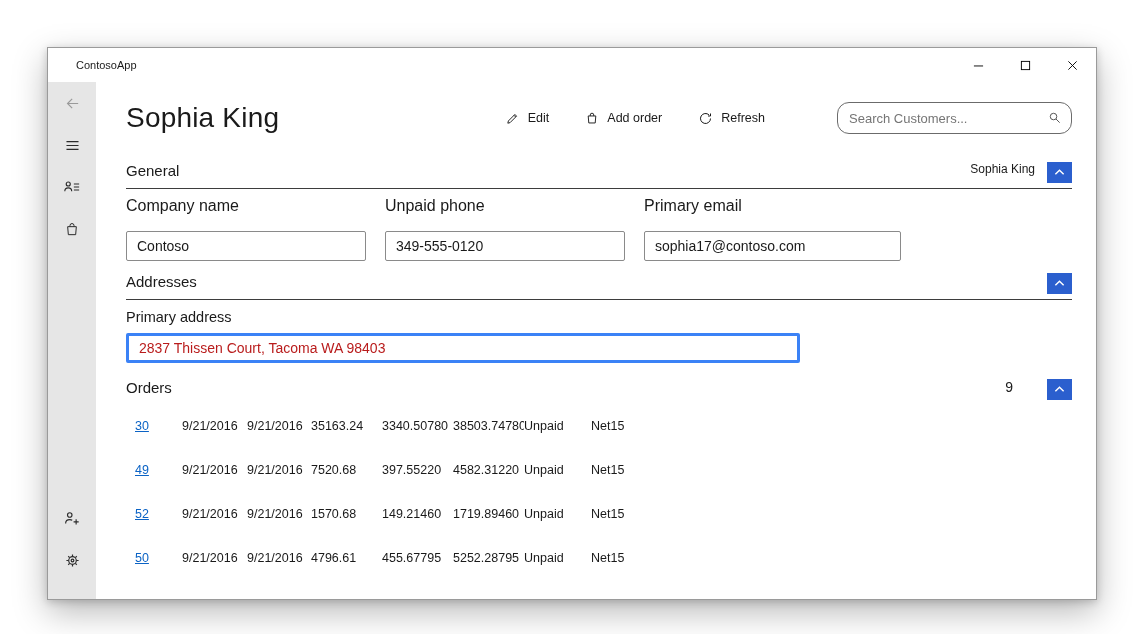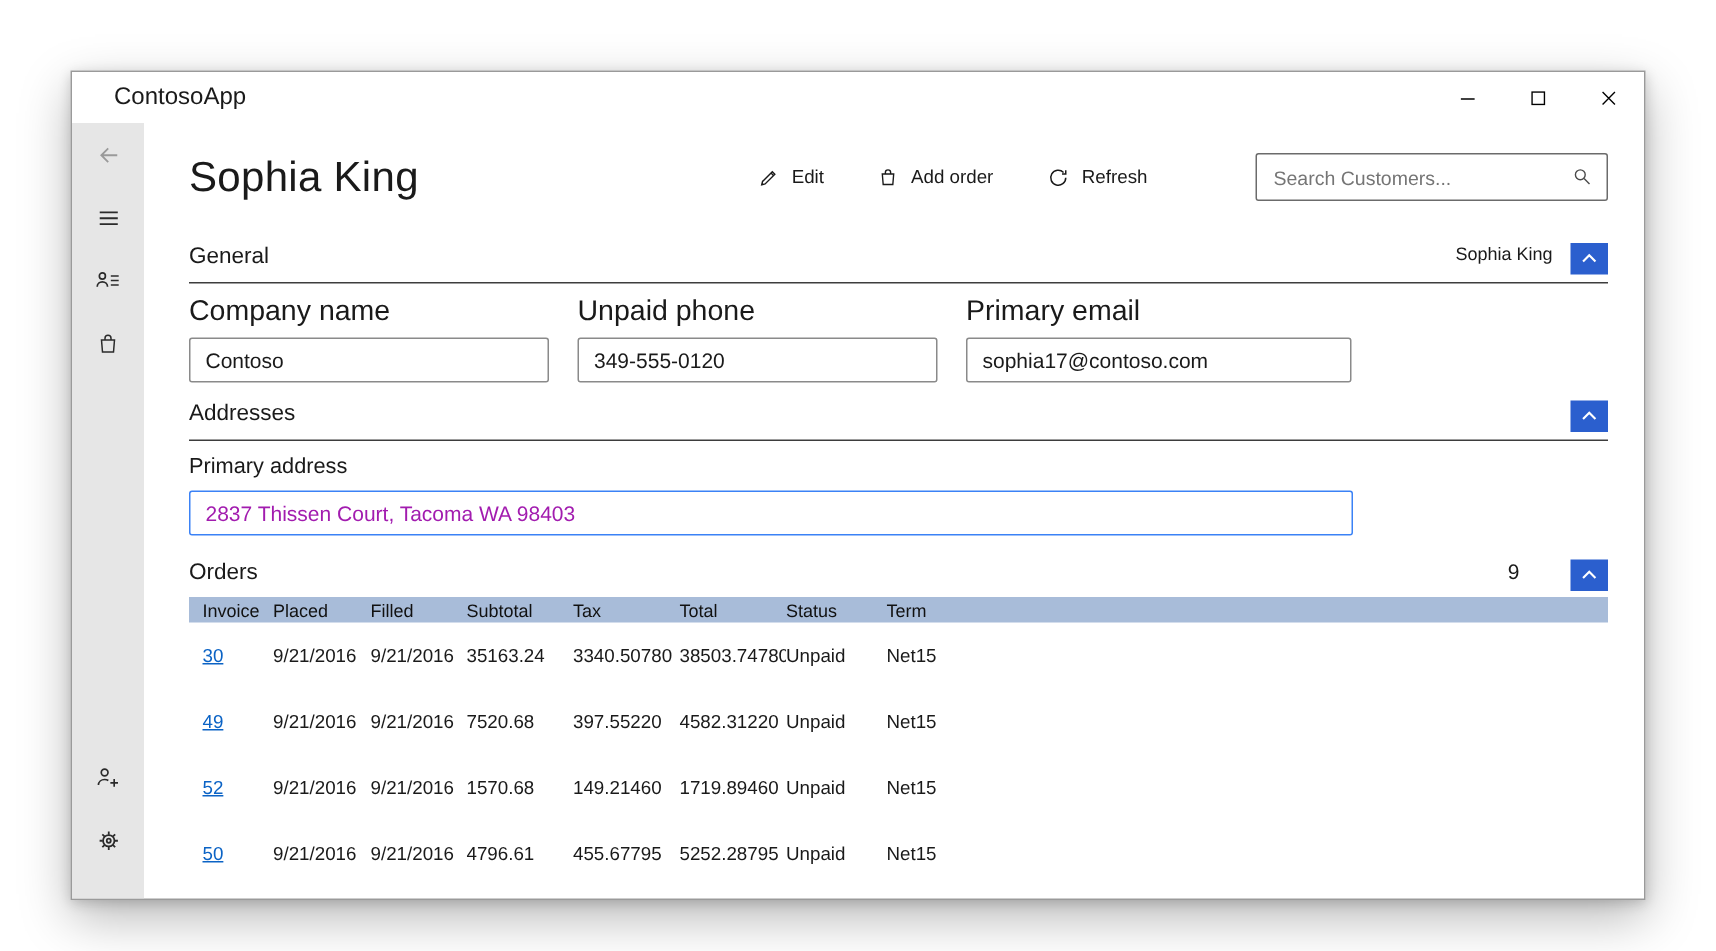--- a/index.html
+++ b/index.html
@@ -13,21 +13,21 @@
   body{ font-family:"Liberation Sans","DejaVu Sans",sans-serif; color:#1a1a1a; position:relative; }
 
   .window{
     position:absolute; left:47px; top:47px; width:1050px; height:553px;
     background:#fff; border:1px solid #9a9a9a;
     box-shadow:0 12px 32px rgba(0,0,0,.28), 0 2px 8px rgba(0,0,0,.18);
     display:flex; flex-direction:column; overflow:hidden;
   }
 
   
-  .titlebar{ flex:0 0 34px; display:flex; align-items:center; padding-left:28px; font-size:16px; }
+  .titlebar{ flex:0 0 34px; display:flex; align-items:center; padding-left:28px; font-size:11px; }
   .win-controls{ margin-left:auto; display:flex; height:100%; }
   .win-btn{ width:47px; height:100%; display:flex; align-items:center; justify-content:center;
             background:transparent; border:none; cursor:pointer; color:#1a1a1a; }
 
   
   .window-body{ flex:1; display:flex; min-height:0; }
   .sidebar{ width:48px; background:var(--sidebar); display:flex; flex-direction:column; align-items:center; padding-bottom:18px; }
   .side-btn{ width:48px; height:42px; display:flex; align-items:center; justify-content:center;
              background:none; border:none; cursor:pointer; color:#2b2b2b; }
   .side-btn.dim{ color:#9a9a9a; }
@@ -35,46 +35,46 @@
 
   .content{ flex:1; padding:0 24px 0 30px; overflow:hidden; display:flex; flex-direction:column; }
   .content > *{ flex:0 0 auto; }
 
   
   .page-header{ margin-top:16px; display:flex; align-items:center; height:40px; }
   .page-title{ font-size:28px; font-weight:400; letter-spacing:.2px; }
   .toolbar{ margin-left:auto; display:flex; align-items:center; gap:36px; }
   .tool-btn{ display:flex; gap:8px; background:none; border:none;
              font-size:12.5px; font-family:inherit; color:#1a1a1a; cursor:pointer; }
-  .searchbox{ margin-left:36px; width:235px; height:32px; border:1px solid #6b6b6b; border-radius:2px;
+  .searchbox{ margin-left:36px; width:235px; height:32px; border:1px solid #6b6b6b; border-radius:12px;
               display:flex; align-items:center; background:#fff; padding:0 9px 0 11px; }
   .searchbox input{ flex:1; min-width:0; border:none; outline:none; font-size:13px; font-family:inherit; color:#1a1a1a; }
   .searchbox input::placeholder{ color:#757575; }
   .search-glyph{ color:#4a4a4a; display:flex; }
 
   
   .section-header{ display:flex; align-items:flex-start; border-bottom:1px solid #3d3d3d; padding-bottom:5px; }
   .section-header.no-line{ border-bottom:none; padding-bottom:4px; }
   .sec-title{ font-size:15px; }
   .sec-extra{ margin-left:auto; font-size:12px; margin-right:12px; padding-bottom:2px; }
   .sec-count{ margin-left:auto; font-size:14px; margin-right:34px; padding-bottom:1px; }
   .chevron-btn{ width:25px; height:21px; background:var(--accent); border:none; cursor:pointer;
                 display:flex; align-items:center; justify-content:center; color:#fff; }
 
   #section-general .section-header{ margin-top:24px; }
   .fields-row{ margin-top:8px; display:flex; gap:19px; }
-  .field label{ display:block; font-size:19px; margin-bottom:6px; }
+  .field label{ display:block; font-size:16px; margin-bottom:16px; }
   .field input{ width:240px; height:30px; border:1px solid #8a8a8a; border-radius:2px;
                 padding:0 10px; font-size:14px; font-family:inherit; color:#1a1a1a; }
   .field.wide input{ width:257px; }
 
   #section-addresses .section-header{ margin-top:12px;gap:12px; }
   .addr-label{ display:block; font-size:14.5px; margin-top:9px; }
-  .addr-input{ display:block; margin-top:8px; width:776px; height:30px; border:1px solid #3b82f6; border-radius:2px;
-               padding:0 10px; font-size:14px; font-family:inherit; color:#a21caf; }
+  .addr-input{ display:block; margin-top:8px; width:674px; height:30px; border:3px solid #3b82f6; border-radius:2px;
+               padding:0 10px; font-size:14px; font-family:inherit; color:#b91c1c; }
 
   #section-orders .section-header{ margin-top:16px; }
 
   
   .thead,.trow{ display:grid; grid-template-columns:56px 65px 64px 71px 71px 71px 67px 1fr; align-items:center; }
   .thead{ background:var(--table-head); height:17px; font-size:12px; color:#111; }
   .th,.td{ white-space:nowrap; overflow:hidden; }
   .pad9{ padding-left:9px; }
   .trow{ height:44px; font-size:12.5px; cursor:default; }
   .num{ }
@@ -265,30 +265,20 @@
           <span class="sec-count">9</span>
           <button class="chevron-btn">
             <span>
               <svg width="13" height="13" viewBox="0 0 22 22" fill="none" stroke="currentColor" stroke-width="2.4">
                   <path d="M4 14l7-7 7 7"></path>
                 </svg>
             </span>
           </button>
         </div>
 
-        <div class="thead">
-          <span class="th pad9">Invoice</span>
-          <span class="th">Placed</span>
-          <span class="th">Filled</span>
-          <span class="th">Subtotal</span>
-          <span class="th">Tax</span>
-          <span class="th">Total</span>
-          <span class="th">Status</span>
-          <span class="th">Term</span>
-        </div>
         <div>
   <div class="trow">
     <span class="td pad9"><a class="invoice-link">30</a></span>
     <span class="td">9/21/2016</span>
     <span class="td">9/21/2016</span>
     <span class="td num num-subtotal">35163.24</span>
     <span class="td num num-tax">3340.50780</span>
     <span class="td num num-total">38503.74780</span>
     <span class="td">Unpaid</span>
     <span class="td">Net15</span>

